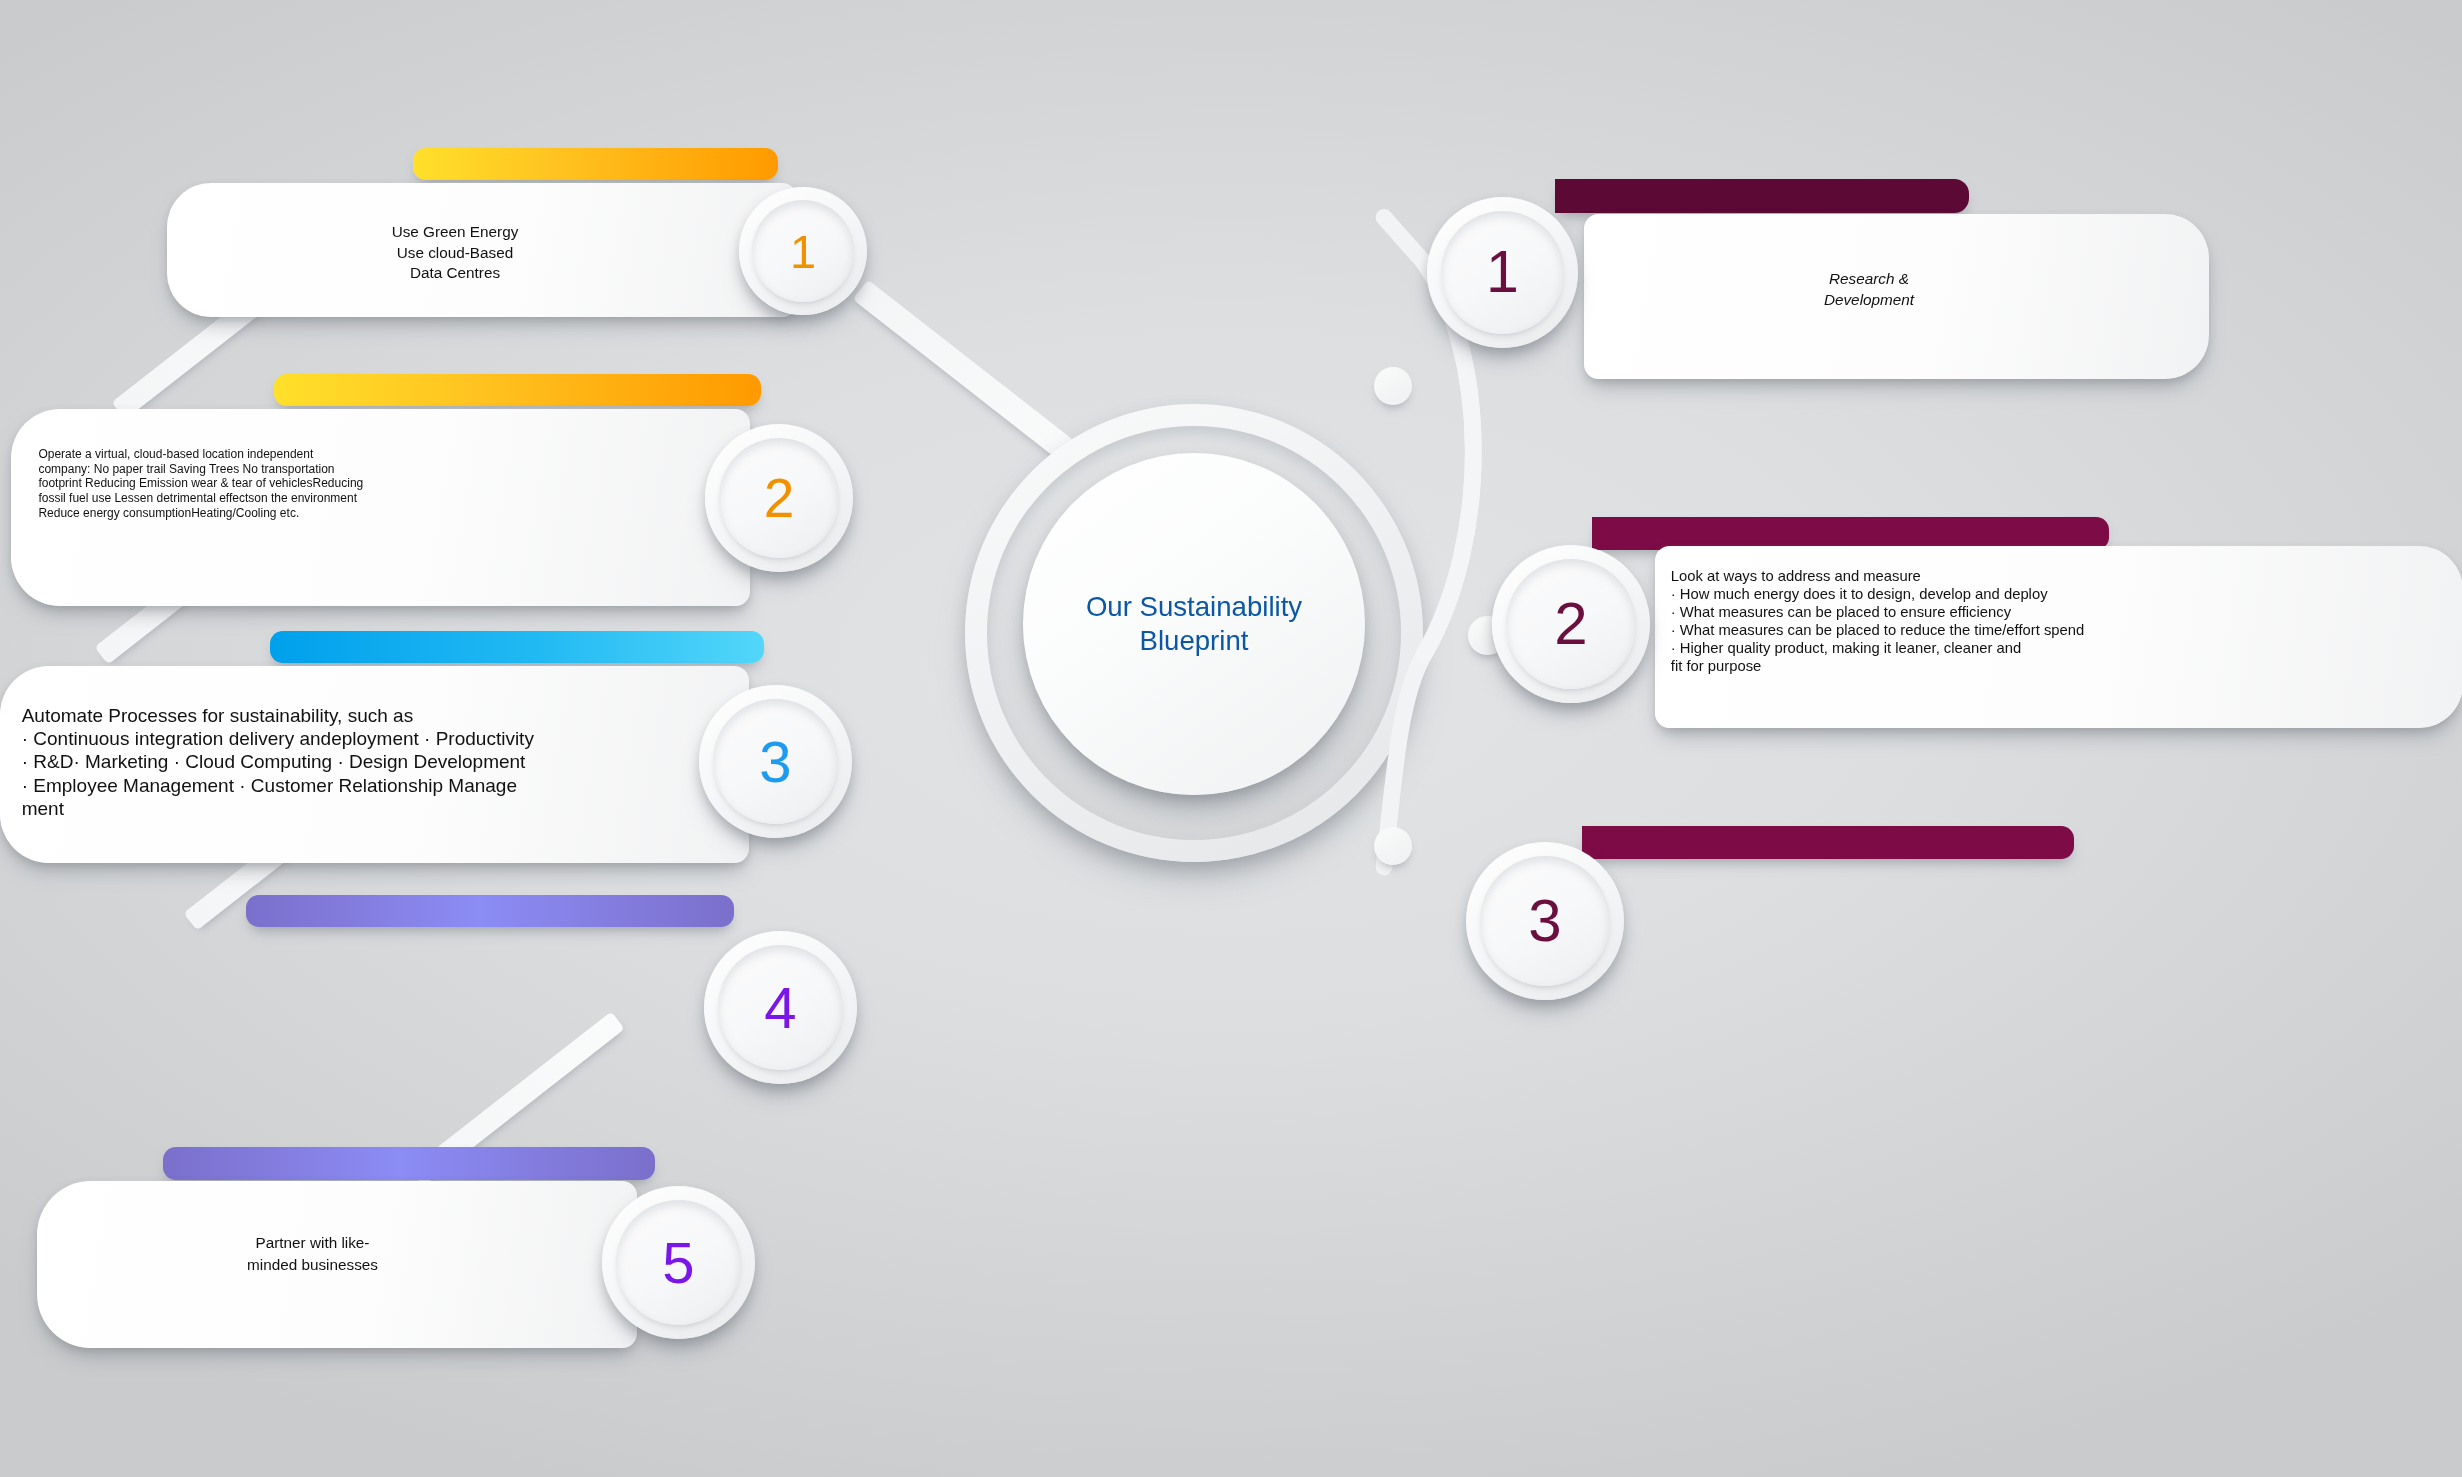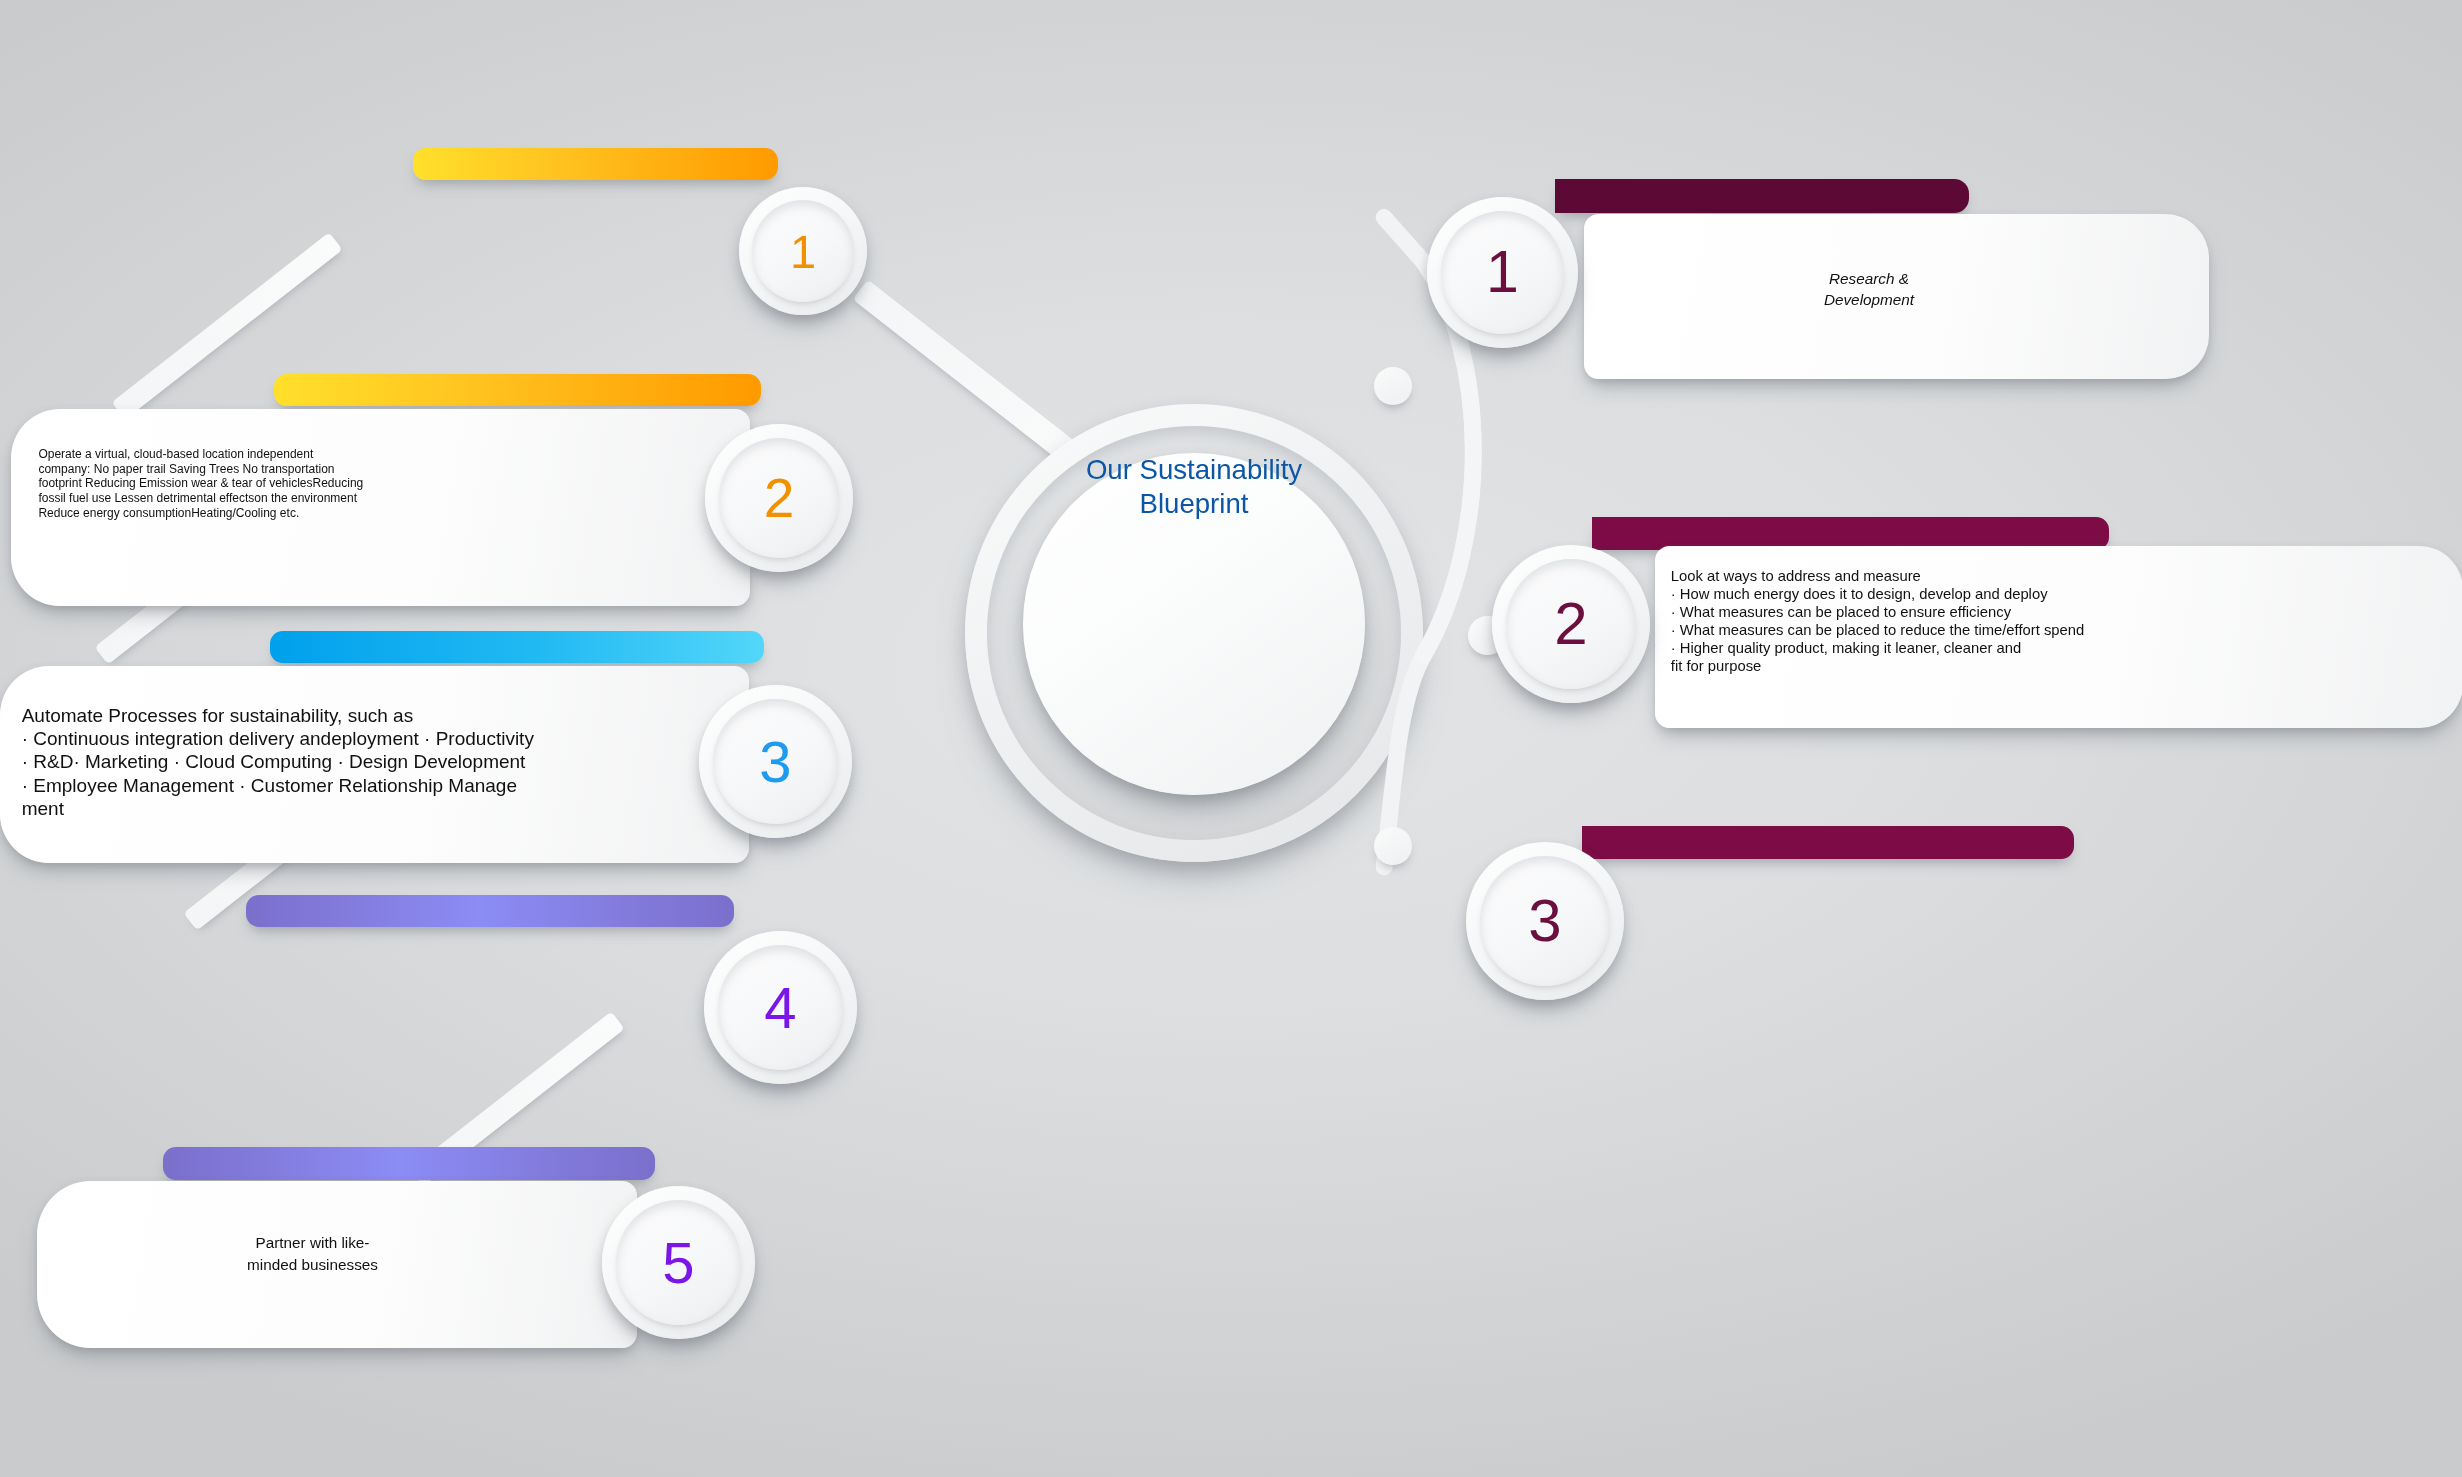--- a/index.html
+++ b/index.html
@@ -69,21 +69,21 @@
   }
   .ring-gap{
     position:absolute;border-radius:50%;
     background:linear-gradient(160deg,#e1e3e5 0%,#d9dbdd 60%,#d2d4d6 100%);
     box-shadow:inset 0 5.9px 12.8px rgba(150,155,162,.35);
   }
   .disc{
     position:absolute;border-radius:50%;
     background:linear-gradient(145deg,#ffffff 0%,#fbfcfc 40%,#eff1f2 100%);
     box-shadow:0 16.7px 27.6px -8.9px rgba(110,116,124,.62), 0 4.9px 10.8px rgba(120,125,132,.25);
-    display:flex;align-items:flex-start;justify-content:center;
+    display:flex;align-items:center;justify-content:center;
   }
   #center-title{
     text-align:center;
     color:#0b57a4;
     font-size:27.6px;
     line-height:1.22;
     white-space:pre-line;
     font-weight:400;
   }
 
@@ -100,20 +100,25 @@
 
 <div class="stage">
 
   <div class="diag" style="left:89px;top:315px;width:276px;height:21.7px;transform:rotate(-38deg);transform-origin:center;"></div>
   <div class="diag" style="left:74px;top:566px;width:256px;height:21.7px;transform:rotate(-38deg);transform-origin:center;"></div>
   <div class="diag" style="left:163px;top:832px;width:256px;height:21.7px;transform:rotate(-38deg);transform-origin:center;"></div>
   <div class="diag" style="left:389px;top:1088px;width:256px;height:21.7px;transform:rotate(-38deg);transform-origin:center;"></div>
   <div class="diag" style="left:827px;top:374px;width:315px;height:24.6px;transform:rotate(38deg);transform-origin:center;"></div>
 
   <div class="bar" style="left:413px;top:148px;width:365px;height:31.5px;background:linear-gradient(90deg,#FFE02A 0%,#FFC421 38%,#FF9A00 100%);"></div>
+  <div class="card" style="left:167px;top:183px;width:630px;height:134px;border-radius:44px 14.8px 14.8px 44px;">
+    <div class="card-text" style="left:29.5px;top:39px;width:517px;text-align:center;font-size:15.3px;line-height:1.35;">Use Green Energy
+Use cloud-Based
+Data Centres</div>
+  </div>
   <div class="bubble" style="left:739px;top:187px;width:128px;height:128px;">
     <div class="inner" style="left:12.8px;top:12.8px;right:12.8px;bottom:12.8px;">
       <span class="num" style="color:#F29100;font-size:47px;">1</span>
     </div>
   </div>
 
   <div class="bar" style="left:274px;top:374px;width:487px;height:31.5px;background:linear-gradient(90deg,#FFE02A 0%,#FFC421 40%,#FF9A00 100%);"></div>
   <div class="card" style="left:10.8px;top:409px;width:739px;height:197px;border-radius:49px 14.8px 14.8px 49px;">
     <div class="card-text" style="left:27.6px;top:38px;width:689px;text-align:left;font-size:12px;line-height:1.22;">Operate a virtual, cloud-based location independent
 company: No paper trail Saving Trees No transportation

